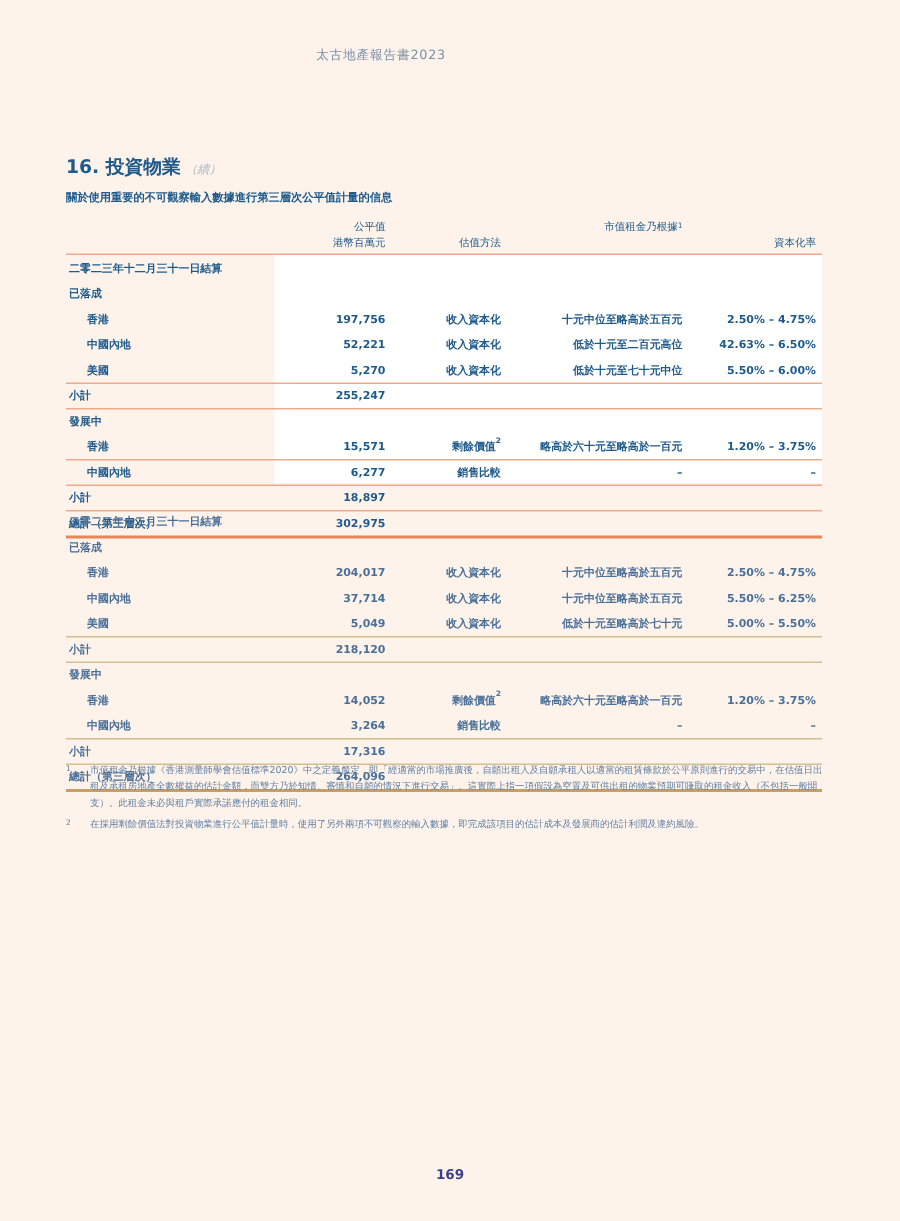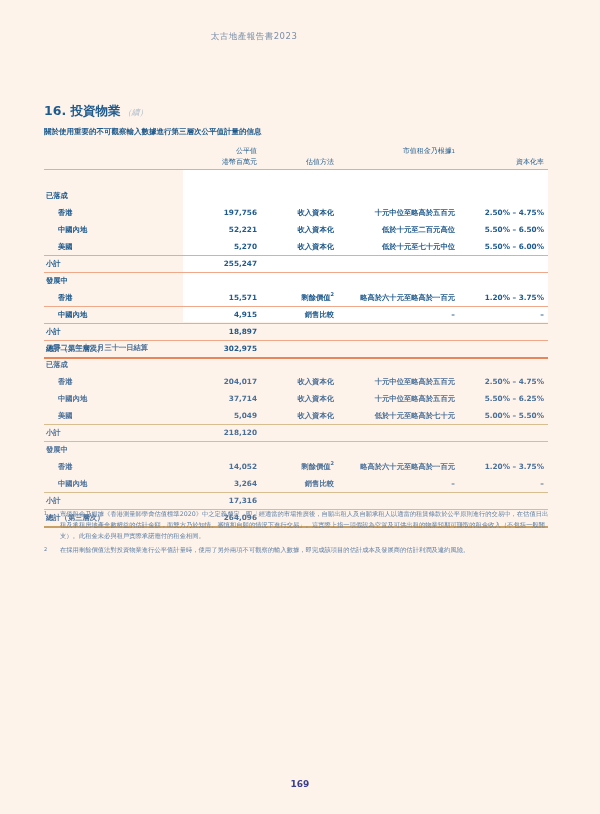--- a/index.html
+++ b/index.html
@@ -66,36 +66,39 @@
   <div style="right:291px; top:13px;">港幣百萬元</div>
   <div style="right:214px; top:13px;">估值方法</div>
   <div style="right:93px; top:2px;"><span>市值租金乃根據</span><span class="sup">1</span></div>
   <div style="right:93px; top:28px;margin-top:42px;">每平方呎港元（可出租）</div>
   <div style="right:4px; top:13px;">資本化率</div>
 </div>
 
 <div class="tbl t2023">
   <div class="white-bg"></div>
 
+  <div class="row" style="top:0px;">
+    <span class="cell c-label">二零二三年十二月三十一日結算</span>
+  </div>
   <div class="row" style="top:17px;">
     <span class="cell c-label">已落成</span>
   </div>
   <div class="row" style="top:34px;">
     <span class="cell c-label indent">香港</span>
     <span class="cell c-fv">197,756</span>
     <span class="cell c-method">收入資本化</span>
     <span class="cell c-rent">十元中位至略高於五百元</span>
     <span class="cell c-cap">2.50% – 4.75%</span>
   </div>
   <div class="row" style="top:51px;">
     <span class="cell c-label indent">中國內地</span>
     <span class="cell c-fv">52,221</span>
     <span class="cell c-method">收入資本化</span>
     <span class="cell c-rent">低於十元至二百元高位</span>
-    <span class="cell c-cap">5.50% – 6.50%</span>
+    <span class="cell c-cap">42.63% – 6.50%</span>
   </div>
   <div class="row" style="top:68px;">
     <span class="cell c-label indent">美國</span>
     <span class="cell c-fv">5,270</span>
     <span class="cell c-method">收入資本化</span>
     <span class="cell c-rent">低於十元至七十元中位</span>
     <span class="cell c-cap">5.50% – 6.00%</span>
   </div>
   <div class="rule" style="top:85px;"></div>
   <div class="row" style="top:85px;">
@@ -108,21 +111,21 @@
   </div>
   <div class="row" style="top:119px;">
     <span class="cell c-label indent">香港</span>
     <span class="cell c-fv">15,571</span>
     <span class="cell c-method"><span>剩餘價值</span><span class="sup">2</span></span>
     <span class="cell c-rent">略高於六十元至略高於一百元</span>
     <span class="cell c-cap">1.20% – 3.75%</span>
   </div>
   <div class="row" style="top:136px;">
     <span class="cell c-label indent">中國內地</span>
-    <span class="cell c-fv">4,915</span>
+    <span class="cell c-fv">6,277</span>
     <span class="cell c-method">銷售比較</span>
     <span class="cell c-rent">–</span>
     <span class="cell c-cap">–</span>
   </div>
 </div>
 <div class="tbl t2023" style="top:323px; height:0;">
   <div class="rule" style="top:-17px;"></div>
 </div>
 <div class="tbl" style="top:170px; color:#1F5A8C; font-weight:bold;">
   

